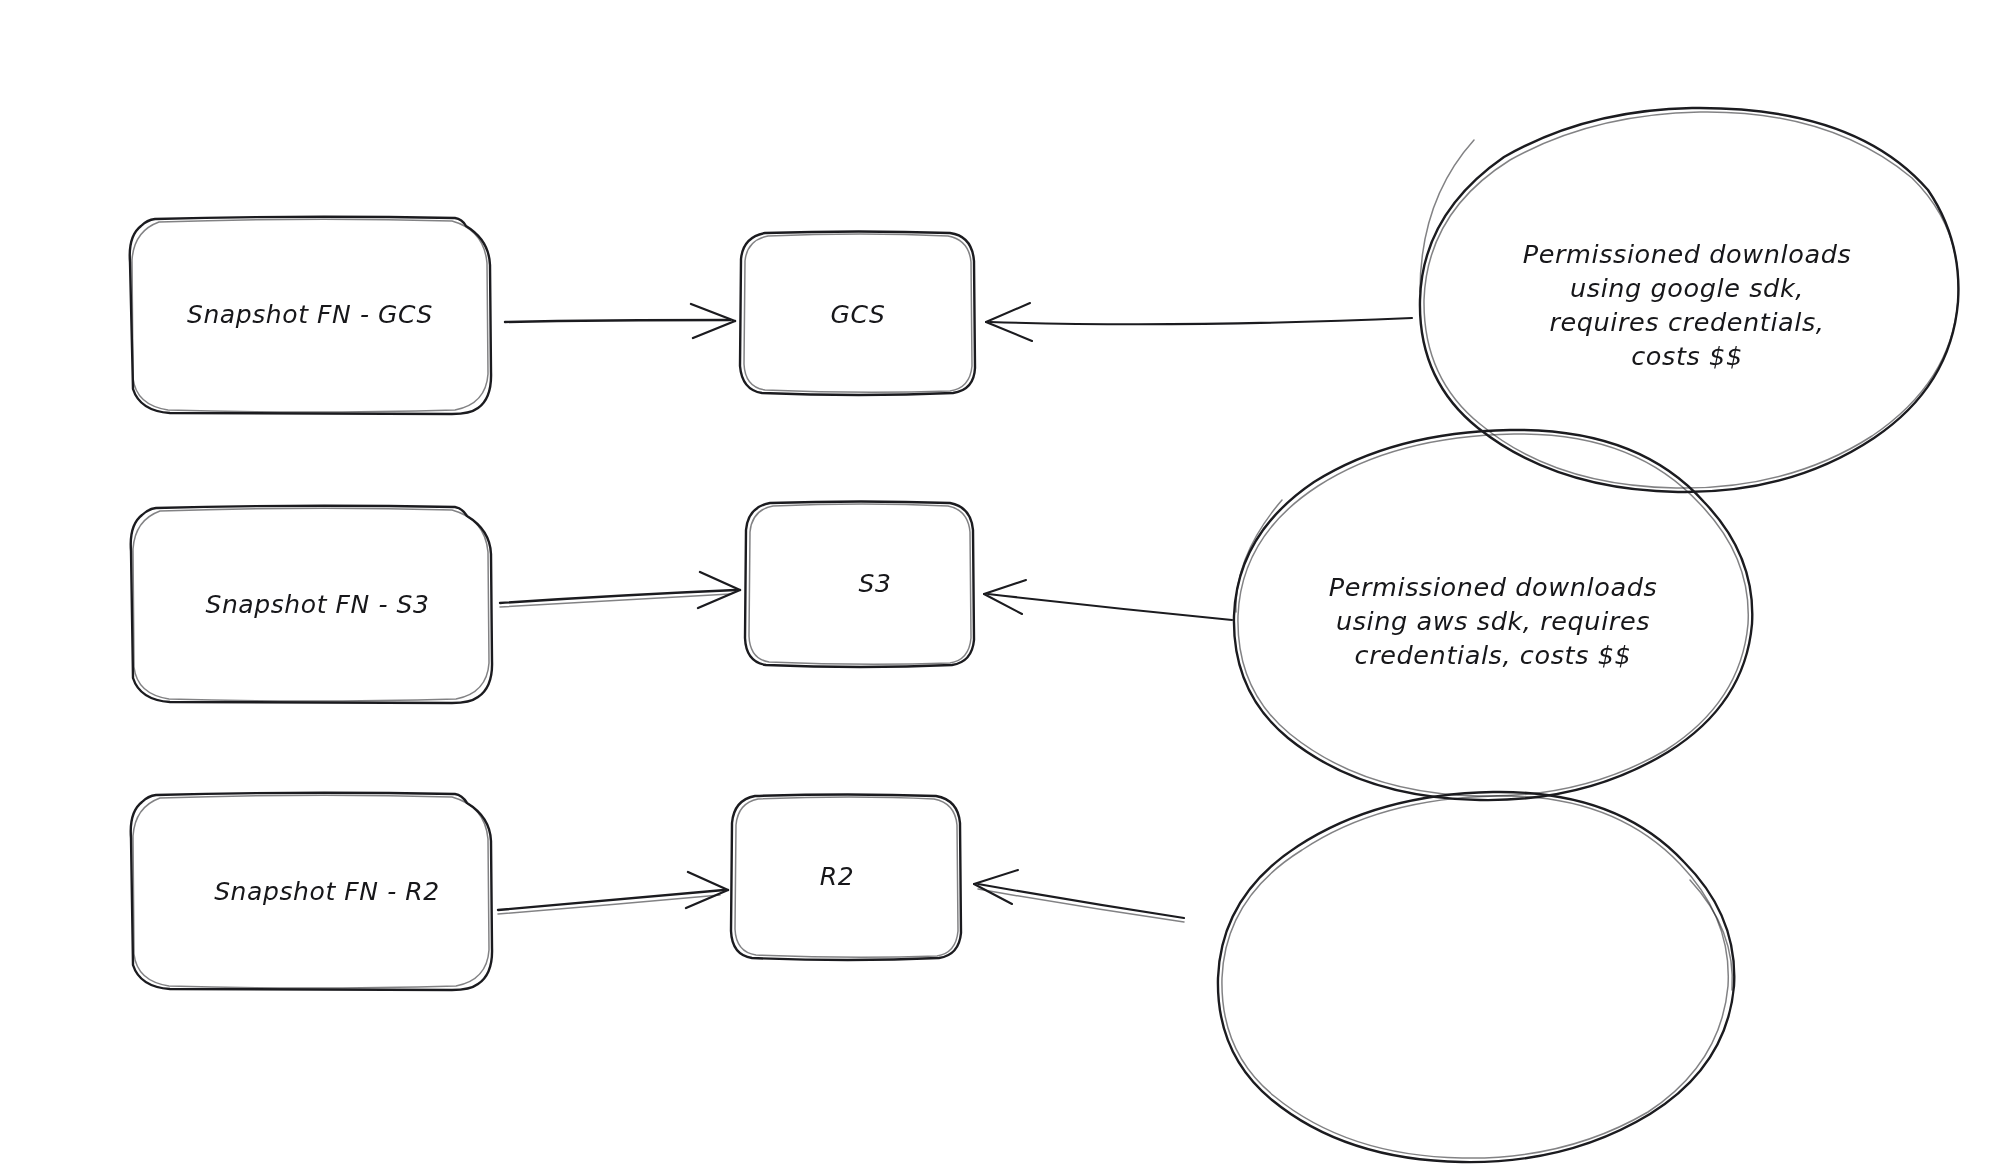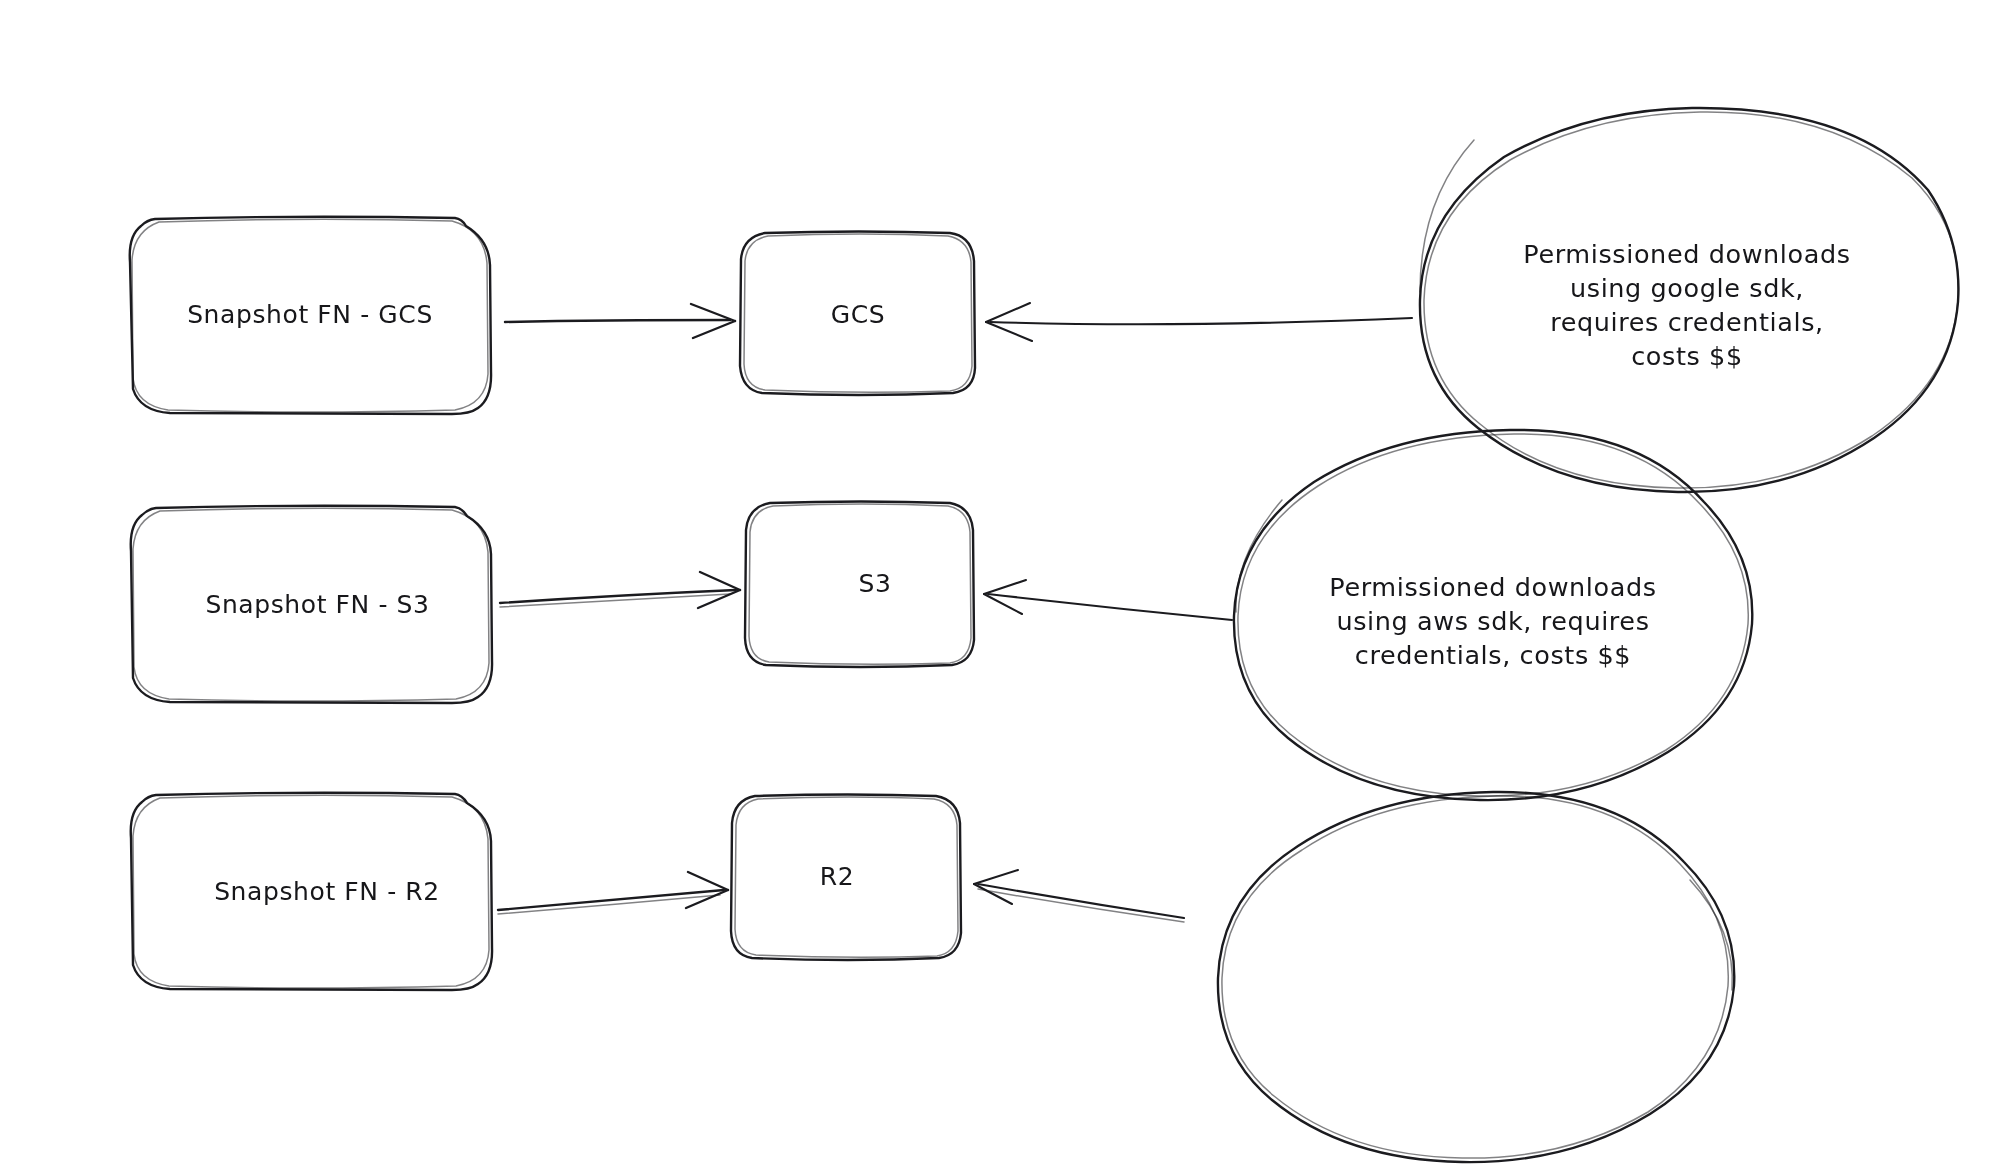--- a/index.html
+++ b/index.html
@@ -43,20 +43,21 @@
     align-items: center;
     justify-content: center;
     text-align: center;
     color: #17171a;
     font-family: "DejaVu Sans", sans-serif;
     letter-spacing: 0.6px;
     line-height: 1.34;
     white-space: pre-line;
     pointer-events: none;
     user-select: none;
+    font-style: italic;
   }
   .label-node   { font-size: 25px; }
   .label-bucket { font-size: 25px; }
   .label-note   { font-size: 25.5px; }
 </style>
 </head>
 <body>
 
 <div id="canvas">
 

